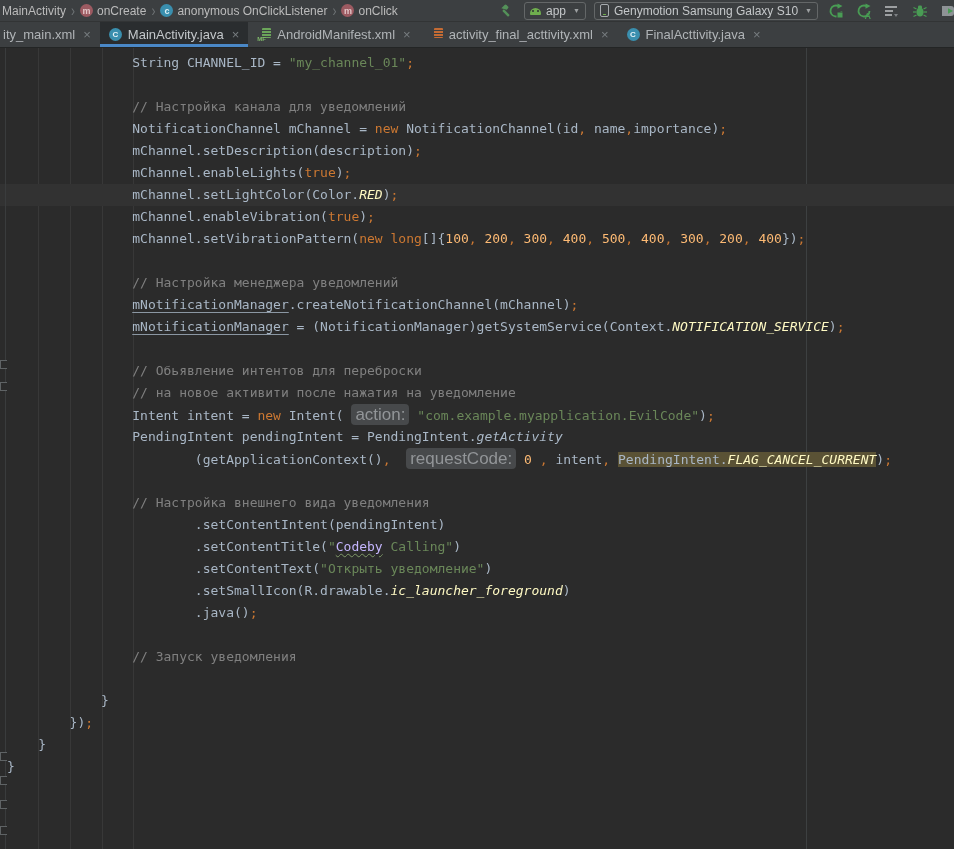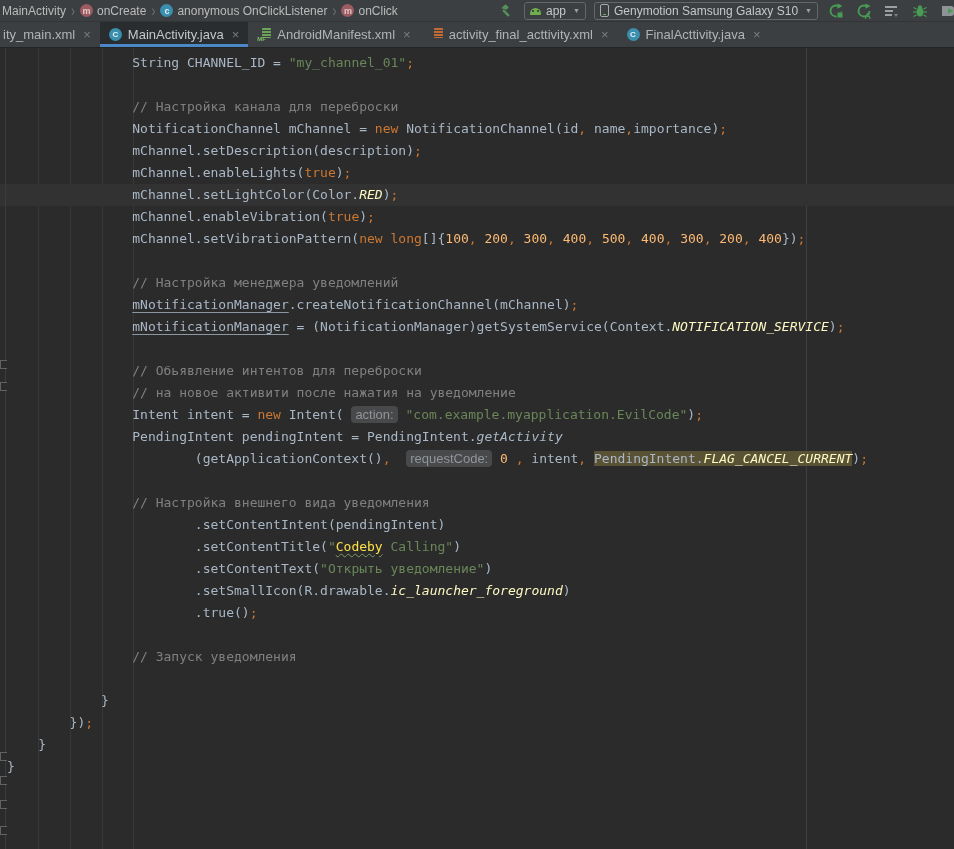--- a/index.html
+++ b/index.html
@@ -63,23 +63,23 @@
   .line { height:22px; white-space:pre; }
   .line.cur { background:#323232; margin-left:-7px; padding-left:7px; }
   .sg-p { color:#a9b7c6; }
   .sg-k { color:#cc7832; }
   .sg-s { color:#6a8759; }
   .sg-n { color:#fdba74; }
   .sg-c { color:#808080; }
   .sg-v { color:#fef9c3; font-style:italic; }
   .sg-i { color:#a9b7c6; font-style:italic; }
   .sg-f { color:#a9b7c6; text-decoration:underline; text-underline-offset:3px; text-decoration-color:#8b97a3;text-align:right; }
-  .sg-w { color:#fde047; text-decoration:underline wavy #7f9a68; text-decoration-thickness:1px; text-underline-offset:2px;text-align:right; }
+  .sg-w { color:#c4b5fd; text-decoration:underline wavy #7f9a68; text-decoration-thickness:1px; text-underline-offset:2px;text-align:right; }
   .sg-h { background:#47494b; color:#929598; border-radius:4px; padding:1px 4px;
-          font-family:"Liberation Sans",sans-serif; font-size:13px; }
+          font-family:"Liberation Sans",sans-serif; font-size:17px; }
   .hl { background:#5a5235; }
   svg { display:block; }
 </style>
 <style>.tab.active::after{background:#4a88c7}</style></head>
 <body>
 
 <div class="navbar">
   <div class="crumbs" id="crumbs">
       <span class="crumb">
         <span>MainActivity</span>
@@ -205,21 +205,21 @@
       <div class="fold" style="top: 312px;"></div>
       <div class="fold" style="top: 334px;"></div>
       <div class="fold" style="top: 704px;"></div>
       <div class="fold" style="top: 728px;"></div>
       <div class="fold" style="top: 752px;"></div>
       <div class="fold" style="top: 778px;"></div>
     </div>
   <div class="code" id="code">
       <div class="line"><span class="sg-p">                String CHANNEL_ID = </span><span class="sg-s">"my_channel_01"</span><span class="sg-k">;</span></div>
       <div class="line"></div>
-      <div class="line"><span class="sg-c">                // Настройка канала для переброски</span></div>
+      <div class="line"><span class="sg-c">                // Настройка канала для уведомлений</span></div>
       <div class="line"><span class="sg-p">                NotificationChannel mChannel = </span><span class="sg-k">new</span><span class="sg-p"> NotificationChannel(id</span><span class="sg-k">,</span><span class="sg-p"> name</span><span class="sg-k">,</span><span class="sg-p">importance)</span><span class="sg-k">;</span></div>
       <div class="line"><span class="sg-p">                mChannel.setDescription(description)</span><span class="sg-k">;</span></div>
       <div class="line"><span class="sg-p">                mChannel.enableLights(</span><span class="sg-k">true</span><span class="sg-p">)</span><span class="sg-k">;</span></div>
       <div class="line cur"><span class="sg-p">                mChannel.setLightColor(Color.</span><span class="sg-v">RED</span><span class="sg-p">)</span><span class="sg-k">;</span></div>
       <div class="line"><span class="sg-p">                mChannel.enableVibration(</span><span class="sg-k">true</span><span class="sg-p">)</span><span class="sg-k">;</span></div>
       <div class="line"><span class="sg-p">                mChannel.setVibrationPattern(</span><span class="sg-k">new long</span><span class="sg-p">[]{</span><span class="sg-n">100</span><span class="sg-k">,</span><span class="sg-p"> </span><span class="sg-n">200</span><span class="sg-k">,</span><span class="sg-p"> </span><span class="sg-n">300</span><span class="sg-k">,</span><span class="sg-p"> </span><span class="sg-n">400</span><span class="sg-k">,</span><span class="sg-p"> </span><span class="sg-n">500</span><span class="sg-k">,</span><span class="sg-p"> </span><span class="sg-n">400</span><span class="sg-k">,</span><span class="sg-p"> </span><span class="sg-n">300</span><span class="sg-k">,</span><span class="sg-p"> </span><span class="sg-n">200</span><span class="sg-k">,</span><span class="sg-p"> </span><span class="sg-n">400</span><span class="sg-p">})</span><span class="sg-k">;</span></div>
       <div class="line"></div>
       <div class="line"><span class="sg-c">                // Настройка менеджера уведомлений</span></div>
       <div class="line"><span class="sg-p">                </span><span class="sg-f">mNotificationManager</span><span class="sg-p">.createNotificationChannel(mChannel)</span><span class="sg-k">;</span></div>
       <div class="line"><span class="sg-p">                </span><span class="sg-f">mNotificationManager</span><span class="sg-p"> = (NotificationManager)getSystemService(Context.</span><span class="sg-v">NOTIFICATION_SERVICE</span><span class="sg-p">)</span><span class="sg-k">;</span></div>
@@ -228,21 +228,21 @@
       <div class="line"><span class="sg-c">                // на новое активити после нажатия на уведомление</span></div>
       <div class="line"><span class="sg-p">                Intent intent = </span><span class="sg-k">new</span><span class="sg-p"> Intent( </span><span class="sg-h">action:</span><span class="sg-p"> </span><span class="sg-s">"com.example.myapplication.EvilCode"</span><span class="sg-p">)</span><span class="sg-k">;</span></div>
       <div class="line"><span class="sg-p">                PendingIntent pendingIntent = PendingIntent.</span><span class="sg-i">getActivity</span></div>
       <div class="line"><span class="sg-p">                        (getApplicationContext()</span><span class="sg-k">,</span><span class="sg-p">  </span><span class="sg-h">requestCode:</span><span class="sg-p"> </span><span class="sg-n">0</span><span class="sg-p"> </span><span class="sg-k">,</span><span class="sg-p"> intent</span><span class="sg-k">,</span><span class="sg-p"> </span><span class="sg-p hl">PendingIntent.</span><span class="sg-v hl">FLAG_CANCEL_CURRENT</span><span class="sg-p">)</span><span class="sg-k">;</span></div>
       <div class="line"></div>
       <div class="line"><span class="sg-c">                // Настройка внешнего вида уведомления</span></div>
       <div class="line"><span class="sg-p">                        .setContentIntent(pendingIntent)</span></div>
       <div class="line"><span class="sg-p">                        .setContentTitle(</span><span class="sg-s">"</span><span class="sg-w">Codeby</span><span class="sg-s"> Calling"</span><span class="sg-p">)</span></div>
       <div class="line"><span class="sg-p">                        .setContentText(</span><span class="sg-s">"Открыть уведомление"</span><span class="sg-p">)</span></div>
       <div class="line"><span class="sg-p">                        .setSmallIcon(R.drawable.</span><span class="sg-v">ic_launcher_foreground</span><span class="sg-p">)</span></div>
-      <div class="line"><span class="sg-p">                        .true()</span><span class="sg-k">;</span></div>
+      <div class="line"><span class="sg-p">                        .java()</span><span class="sg-k">;</span></div>
       <div class="line"></div>
       <div class="line"><span class="sg-c">                // Запуск уведомления</span></div>
       <div class="line"></div>
       <div class="line"><span class="sg-p">            }</span></div>
       <div class="line"><span class="sg-p">        })</span><span class="sg-k">;</span></div>
       <div class="line"><span class="sg-p">    }</span></div>
       <div class="line"><span class="sg-p">}</span></div>
     </div>
 </div>
 

